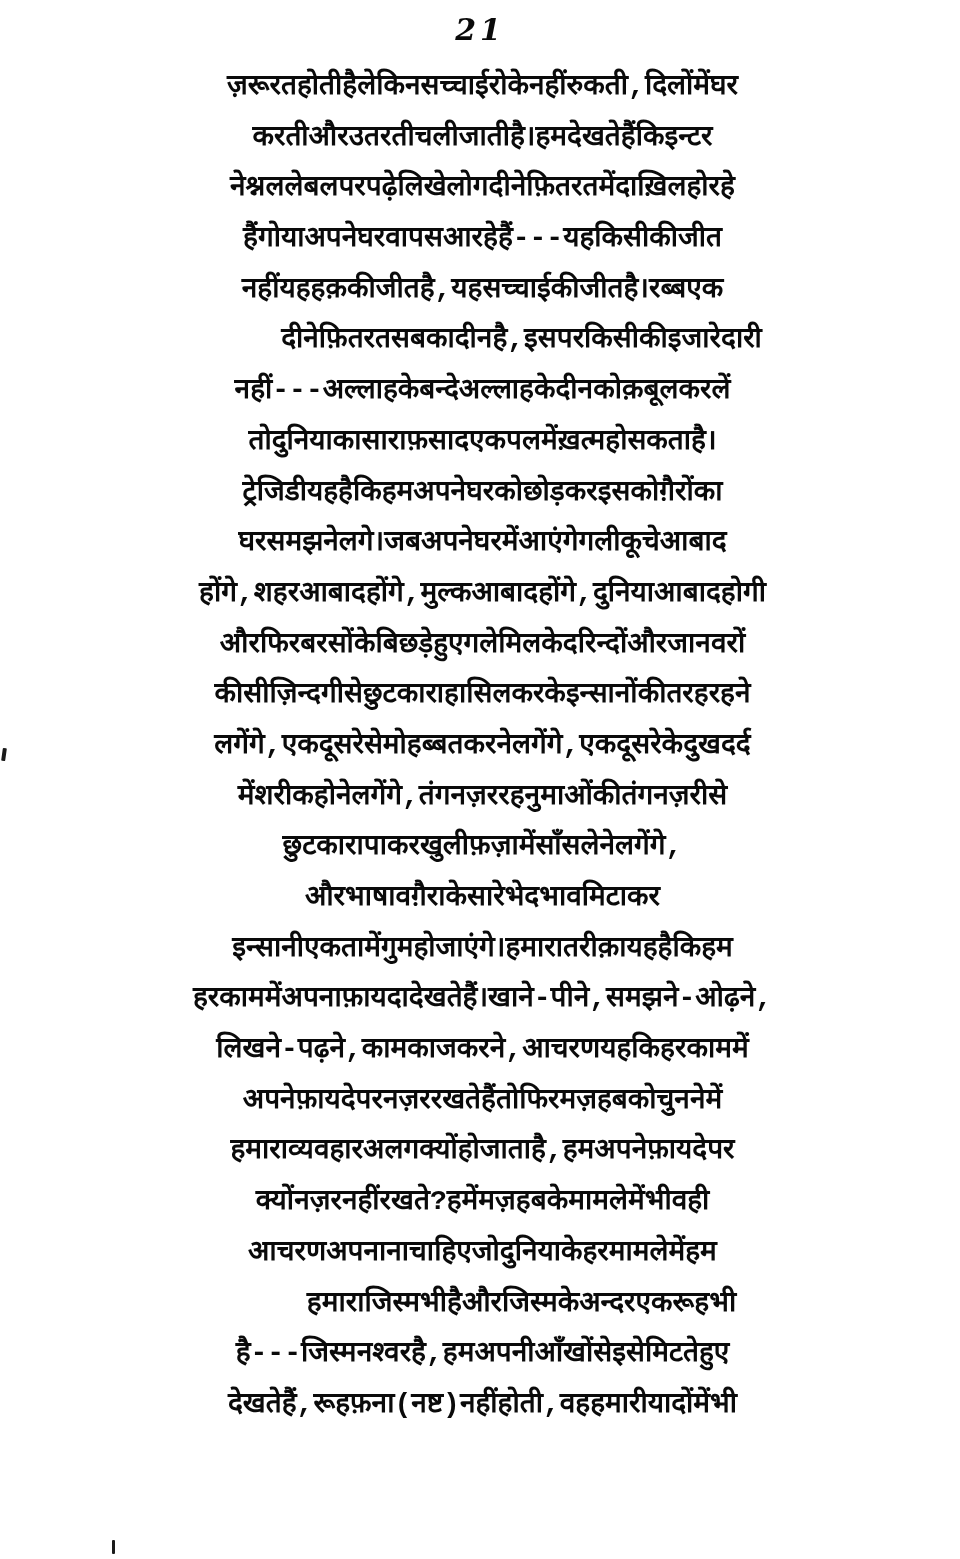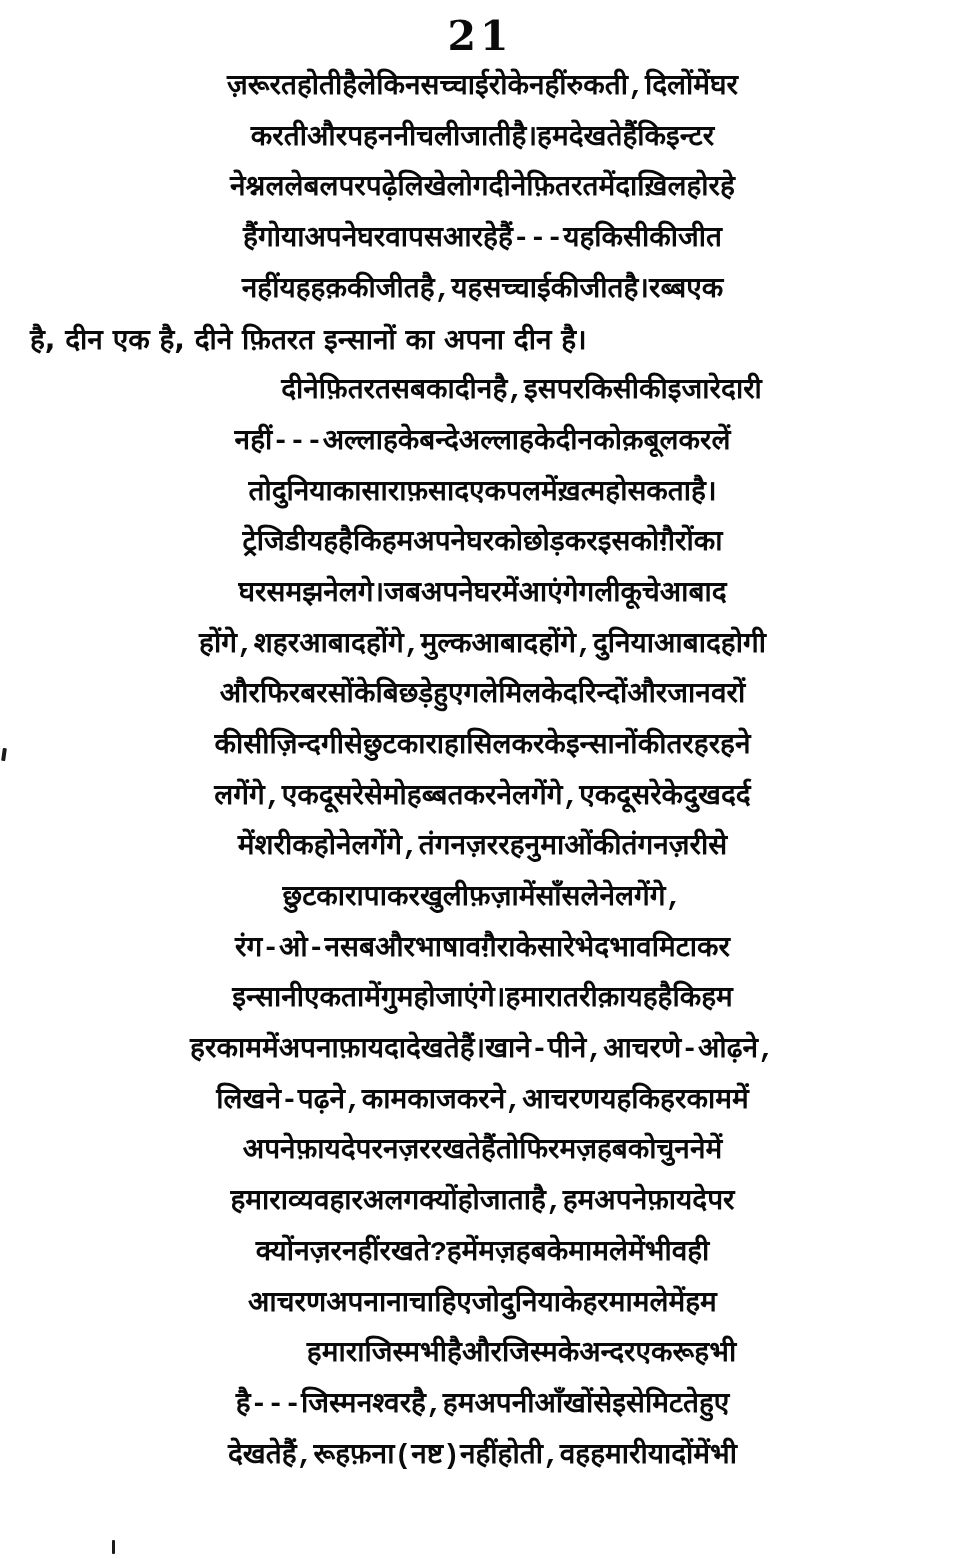--- a/index.html
+++ b/index.html
@@ -16,25 +16,26 @@
     overflow: hidden;
     color: #0a0a0a;
     font-family: "DejaVu Sans", sans-serif;
   }
   .page-number {
     position: absolute;
     top: 12px;
     left: 0;
     width: 100%;
     text-align: center;
-    font-size: 41px;
+    font-size: 30px;
     font-weight: 700;
     letter-spacing: 4px;
     color: #0a0a0a;
     font-family: "DejaVu Serif", serif;
+    font-style: italic;
   }
   .text-block {
     position: absolute;
     top: 62px;
     left: 30px;
     width: 905px;
   }
   .line {
     height: 50.7px;
     font-size: 28px;
@@ -91,21 +92,21 @@
         <span>रोके</span>
         <span>नहीं</span>
         <span>रुकती,</span>
         <span>दिलों</span>
         <span>में</span>
         <span>घर</span>
       </div>
       <div class="line just">
         <span>करती</span>
         <span>और</span>
-        <span>पहननी</span>
+        <span>उतरती</span>
         <span>चली</span>
         <span>जाती</span>
         <span>है।</span>
         <span>हम</span>
         <span>देखते</span>
         <span>हैं</span>
         <span>कि</span>
         <span>इन्टर</span>
       </div>
       <div class="line just">
@@ -145,21 +146,20 @@
         <span>जीत</span>
         <span>है,</span>
         <span>यह</span>
         <span>सच्चाई</span>
         <span>की</span>
         <span>जीत</span>
         <span>है।</span>
         <span>रब्ब</span>
         <span>एक</span>
       </div>
-      <div class="line plain">है, दीन एक है, दीने फ़ितरत इन्सानों का अपना दीन है।</div>
       <div class="line just indent">
         <span>दीने</span>
         <span>फ़ितरत</span>
         <span>सबका</span>
         <span>दीन</span>
         <span>है,</span>
         <span>इस</span>
         <span>पर</span>
         <span>किसी</span>
         <span>की</span>
@@ -289,21 +289,20 @@
         <span>छुटकारा</span>
         <span>पाकर</span>
         <span>खुली</span>
         <span>फ़ज़ा</span>
         <span>में</span>
         <span>साँस</span>
         <span>लेने</span>
         <span>लगेंगे,</span>
       </div>
       <div class="line just">
-        <span>रंग-ओ-नसब</span>
         <span>और</span>
         <span>भाषा</span>
         <span>वग़ैरा</span>
         <span>के</span>
         <span>सारे</span>
         <span>भेदभाव</span>
         <span>मिटा</span>
         <span>कर</span>
       </div>
       <div class="line just">
@@ -322,21 +321,21 @@
       </div>
       <div class="line just">
         <span>हर</span>
         <span>काम</span>
         <span>में</span>
         <span>अपना</span>
         <span>फ़ायदा</span>
         <span>देखते</span>
         <span>हैं।</span>
         <span>खाने-पीने,</span>
-        <span>आचरणे-ओढ़ने,</span>
+        <span>समझने-ओढ़ने,</span>
       </div>
       <div class="line just">
         <span>लिखने-पढ़ने,</span>
         <span>कामकाज</span>
         <span>करने,</span>
         <span>आचरण</span>
         <span>यह</span>
         <span>कि</span>
         <span>हर</span>
         <span>काम</span>

